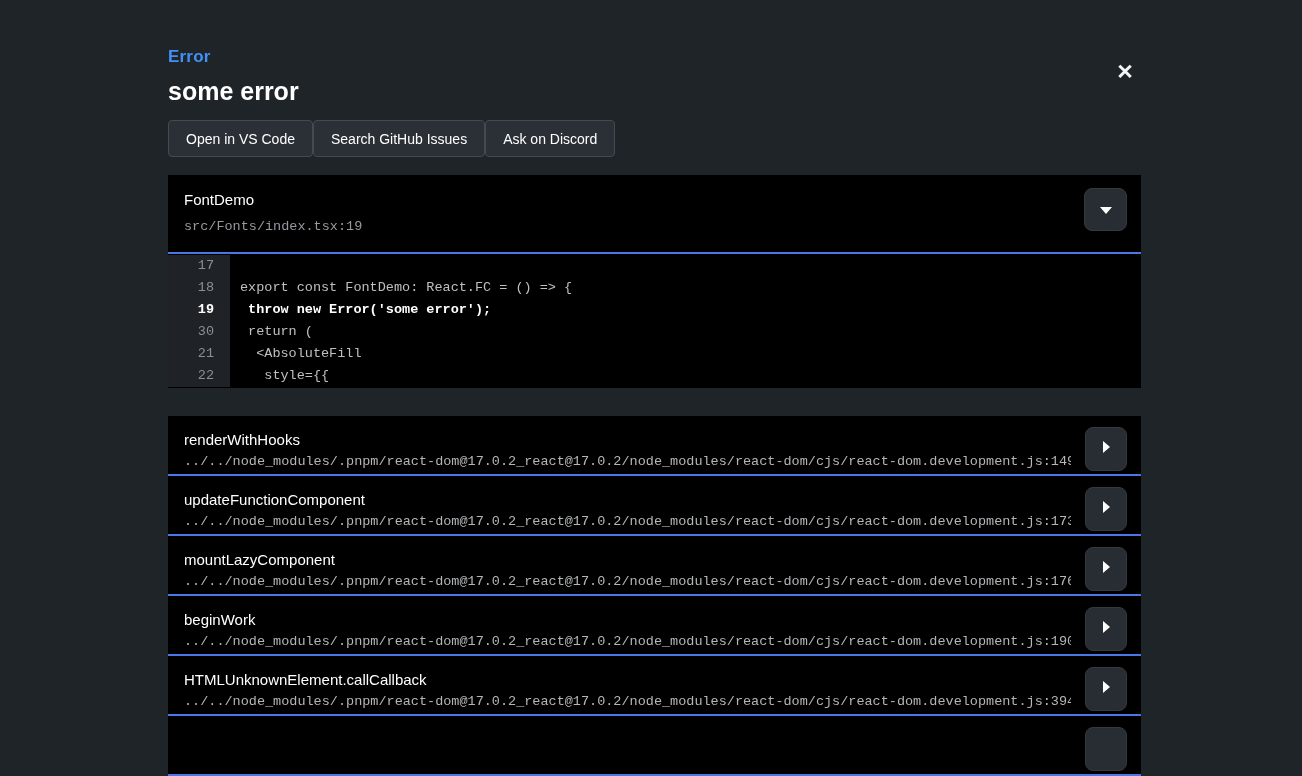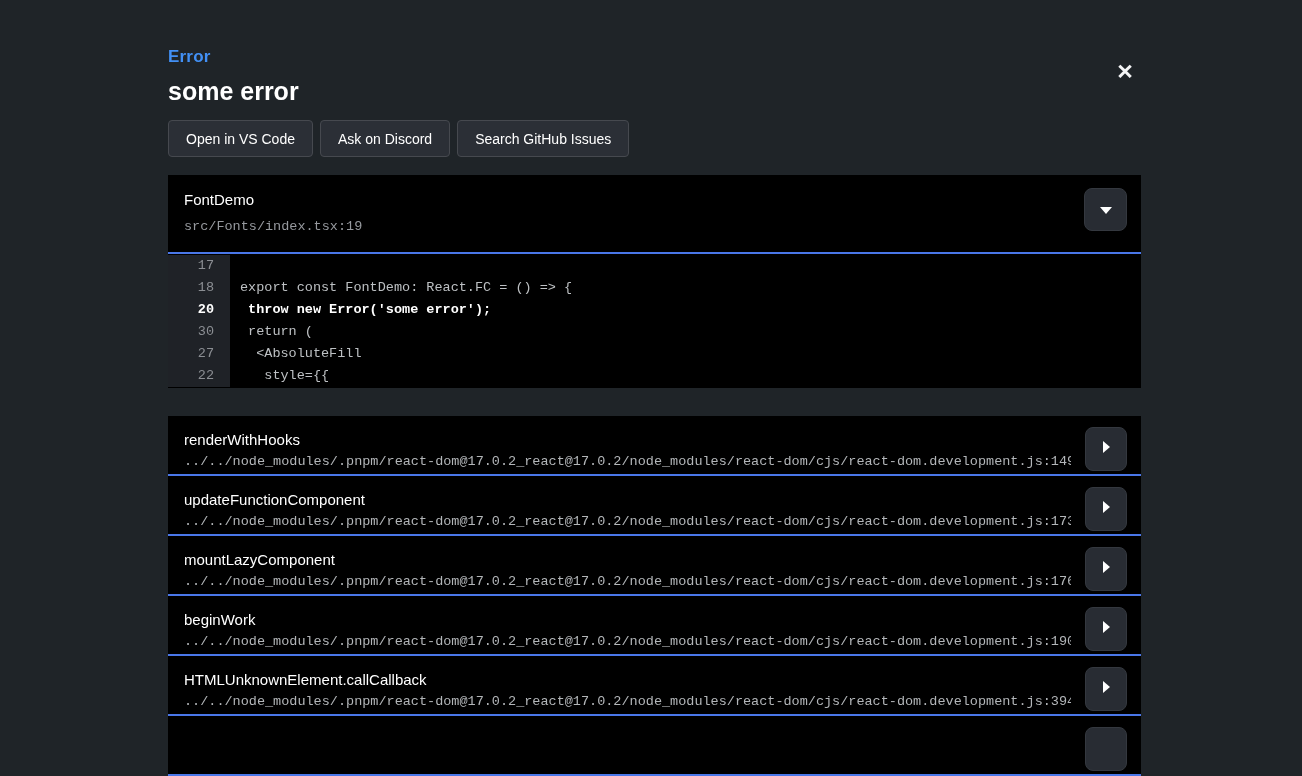--- a/index.html
+++ b/index.html
@@ -24,21 +24,21 @@
   }
   .close-btn{
     position:absolute;left:1110px;top:57px;
     width:30px;height:30px;
     display:flex;align-items:center;justify-content:center;
     color:#f4f5f6;font-size:21px;font-weight:900;
     cursor:pointer;user-select:none;
   }
   .actions{
     position:absolute;left:168px;top:120px;
-    display:flex;gap:7px;
+    display:flex;
   }
   .action-btn{
     height:37px;padding:0 17px;
     background:#2b2f36;border:1px solid #46494f;border-radius:4px;
     color:#ffffff;font-size:14px;font-family:"Liberation Sans",sans-serif;
     display:flex;align-items:center;cursor:pointer;white-space:nowrap;
   }
 
   
   .code-panel{
@@ -97,22 +97,22 @@
 </style>
 </head>
 <body>
 
 <div class="kicker">Error</div>
 <div class="page-title">some error</div>
 <div class="close-btn">✕</div>
 
 <div class="actions">
   <button class="action-btn">Open in VS Code</button>
+  <button class="action-btn">Search GitHub Issues</button>
   <button class="action-btn">Ask on Discord</button>
-  <button class="action-btn">Search GitHub Issues</button>
 </div>
 
 <div class="code-panel">
   <div class="code-header">
     <div class="code-fn">FontDemo</div>
     <div class="code-loc mono">src/Fonts/index.tsx:19</div>
     <div class="icon-btn">
       <span>
         <svg width="14" height="10" viewBox="0 0 14 10">
             <path d="M1 2 L13 2 L7 9 Z" fill="#ffffff"></path>
@@ -123,29 +123,29 @@
   <div class="code-lines mono">
     <div class="code-line">
       <div class="gutter">17</div>
       <div class="code-text"></div>
     </div>
     <div class="code-line">
       <div class="gutter">18</div>
       <div class="code-text">export const FontDemo: React.FC = () =&gt; {</div>
     </div>
     <div class="code-line hl">
-      <div class="gutter">20</div>
+      <div class="gutter">19</div>
       <div class="code-text"> throw new Error('some error');</div>
     </div>
     <div class="code-line">
       <div class="gutter">30</div>
       <div class="code-text"> return (</div>
     </div>
     <div class="code-line">
-      <div class="gutter">27</div>
+      <div class="gutter">21</div>
       <div class="code-text">  &lt;AbsoluteFill</div>
     </div>
     <div class="code-line">
       <div class="gutter">22</div>
       <div class="code-text">   style={{</div>
     </div>
   </div>
 </div>
 
 <div class="stack-list">

